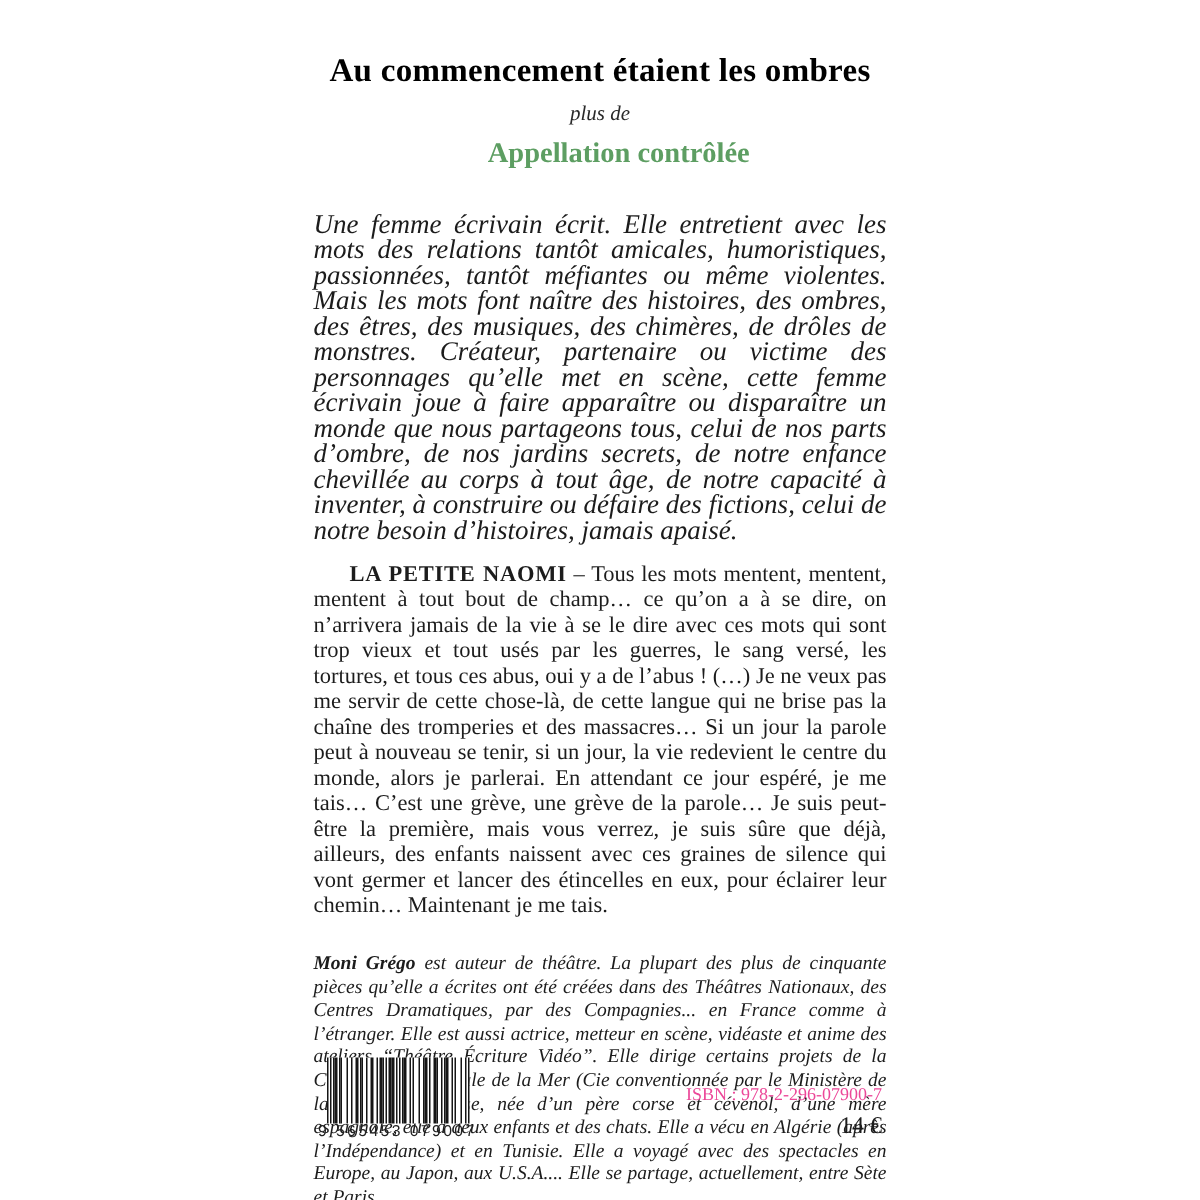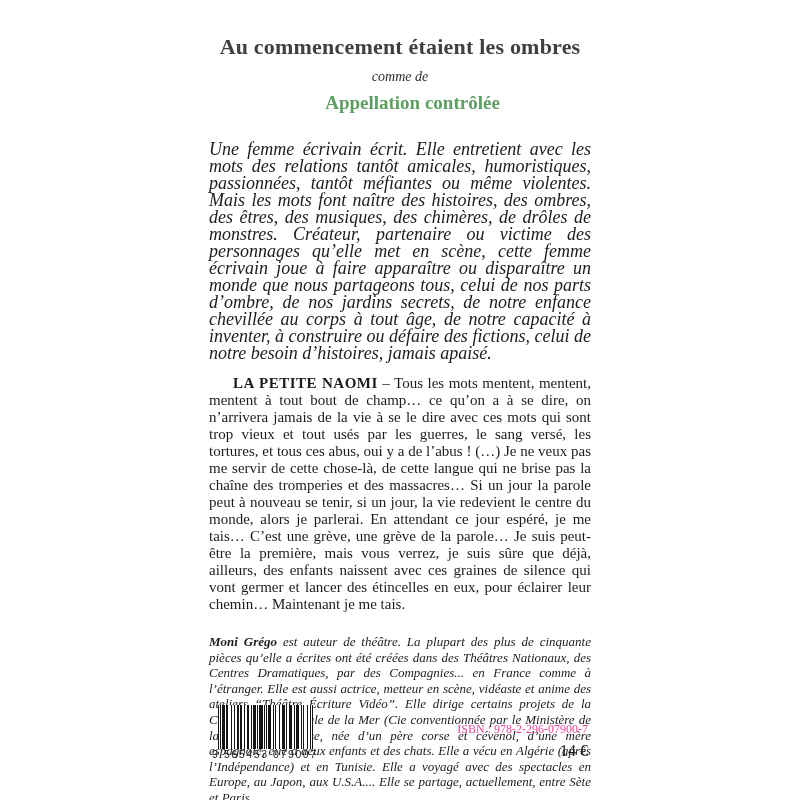--- a/index.html
+++ b/index.html
@@ -4,21 +4,21 @@
 <style>
   html,body{margin:0;padding:0;}
   body{
     width:800px;height:800px;background:#ffffff;
     font-family:"Liberation Serif", serif;color:#1c1c1c;
   }
   .cover{position:relative;width:800px;height:800px;background:#ffffff;overflow:hidden;}
 
   .title-block{text-align:center;padding-top:34px;}
   .title-main{
-    margin:0;font-size:22px;font-weight:bold;color:#404040;letter-spacing:.2px;
+    margin:0;font-size:22px;font-weight:bold;color:#000000;letter-spacing:.2px;
   }
   .subtitle-linker{
     margin:9px 0 7px 0;font-size:14px;font-style:italic;color:#2a2a2a;
   }
   .title-secondary{
     margin:0;font-size:19px;font-weight:bold;color:#5d9e62;padding-left:25px;
   }
 
   .text-column{width:382px;margin:0 auto;}
 
@@ -61,21 +61,21 @@
   .isbn-line{margin:0;font-size:12px;color:#ec4899;}
   .price-line{margin:5px 0 0 0;font-size:16px;color:#1c1c1c;}
 </style>
 </head>
 <body>
 
 <div class="cover">
 
   <div class="title-block">
     <h1 class="title-main">Au commencement étaient les ombres</h1>
-    <div class="subtitle-linker">comme de</div>
+    <div class="subtitle-linker">plus de</div>
     <h2 class="title-secondary">Appellation contrôlée</h2>
   </div>
 
   <div class="text-column">
     <p class="synopsis">Une femme écrivain écrit. Elle entretient avec les mots des relations tantôt amicales, humoristiques, passionnées, tantôt méfiantes ou même violentes. Mais les mots font naître des histoires, des ombres, des êtres, des musiques, des chimères, de drôles de monstres. Créateur, partenaire ou victime des personnages qu’elle met en scène, cette femme écrivain joue à faire apparaître ou disparaître un monde que nous partageons tous, celui de nos parts d’ombre, de nos jardins secrets, de notre enfance chevillée au corps à tout âge, de notre capacité à inventer, à construire ou défaire des fictions, celui de notre besoin d’histoires, jamais apaisé.</p>
 
     <p class="excerpt"><span class="lead">LA PETITE NAOMI</span><span> – Tous les mots mentent, mentent, mentent à tout bout de champ… ce qu’on a à se dire, on n’arrivera jamais de la vie à se le dire avec ces mots qui sont trop vieux et tout usés par les guerres, le sang versé, les tortures, et tous ces abus, oui y a de l’abus ! (…) Je ne veux pas me servir de cette chose-là, de cette langue qui ne brise pas la chaîne des tromperies et des massacres… Si un jour la parole peut à nouveau se tenir, si un jour, la vie redevient le centre du monde, alors je parlerai. En attendant ce jour espéré, je me tais… C’est une grève, une grève de la parole… Je suis peut-être la première, mais vous verrez, je suis sûre que déjà, ailleurs, des enfants naissent avec ces graines de silence qui vont germer et lancer des étincelles en eux, pour éclairer leur chemin… Maintenant je me tais.</span></p>
 
     <p class="bio"><span class="lead">Moni Grégo</span><span> est auteur de théâtre. La plupart des plus de cinquante pièces qu’elle a écrites ont été créées dans des Théâtres Nationaux, des Centres Dramatiques, par des Compagnies... en France comme à l’étranger. Elle est aussi actrice, metteur en scène, vidéaste et anime des ateliers “Théâtre Écriture Vidéo”. Elle dirige certains projets de la Compagnie Théâtrale de la Mer (Cie conventionnée par le Ministère de la Culture). Sétoise, née d’un père corse et cévenol, d’une mère espagnole, elle a deux enfants et des chats. Elle a vécu en Algérie (après l’Indépendance) et en Tunisie. Elle a voyagé avec des spectacles en Europe, au Japon, aux U.S.A.... Elle se partage, actuellement, entre Sète et Paris.</span></p>
 

